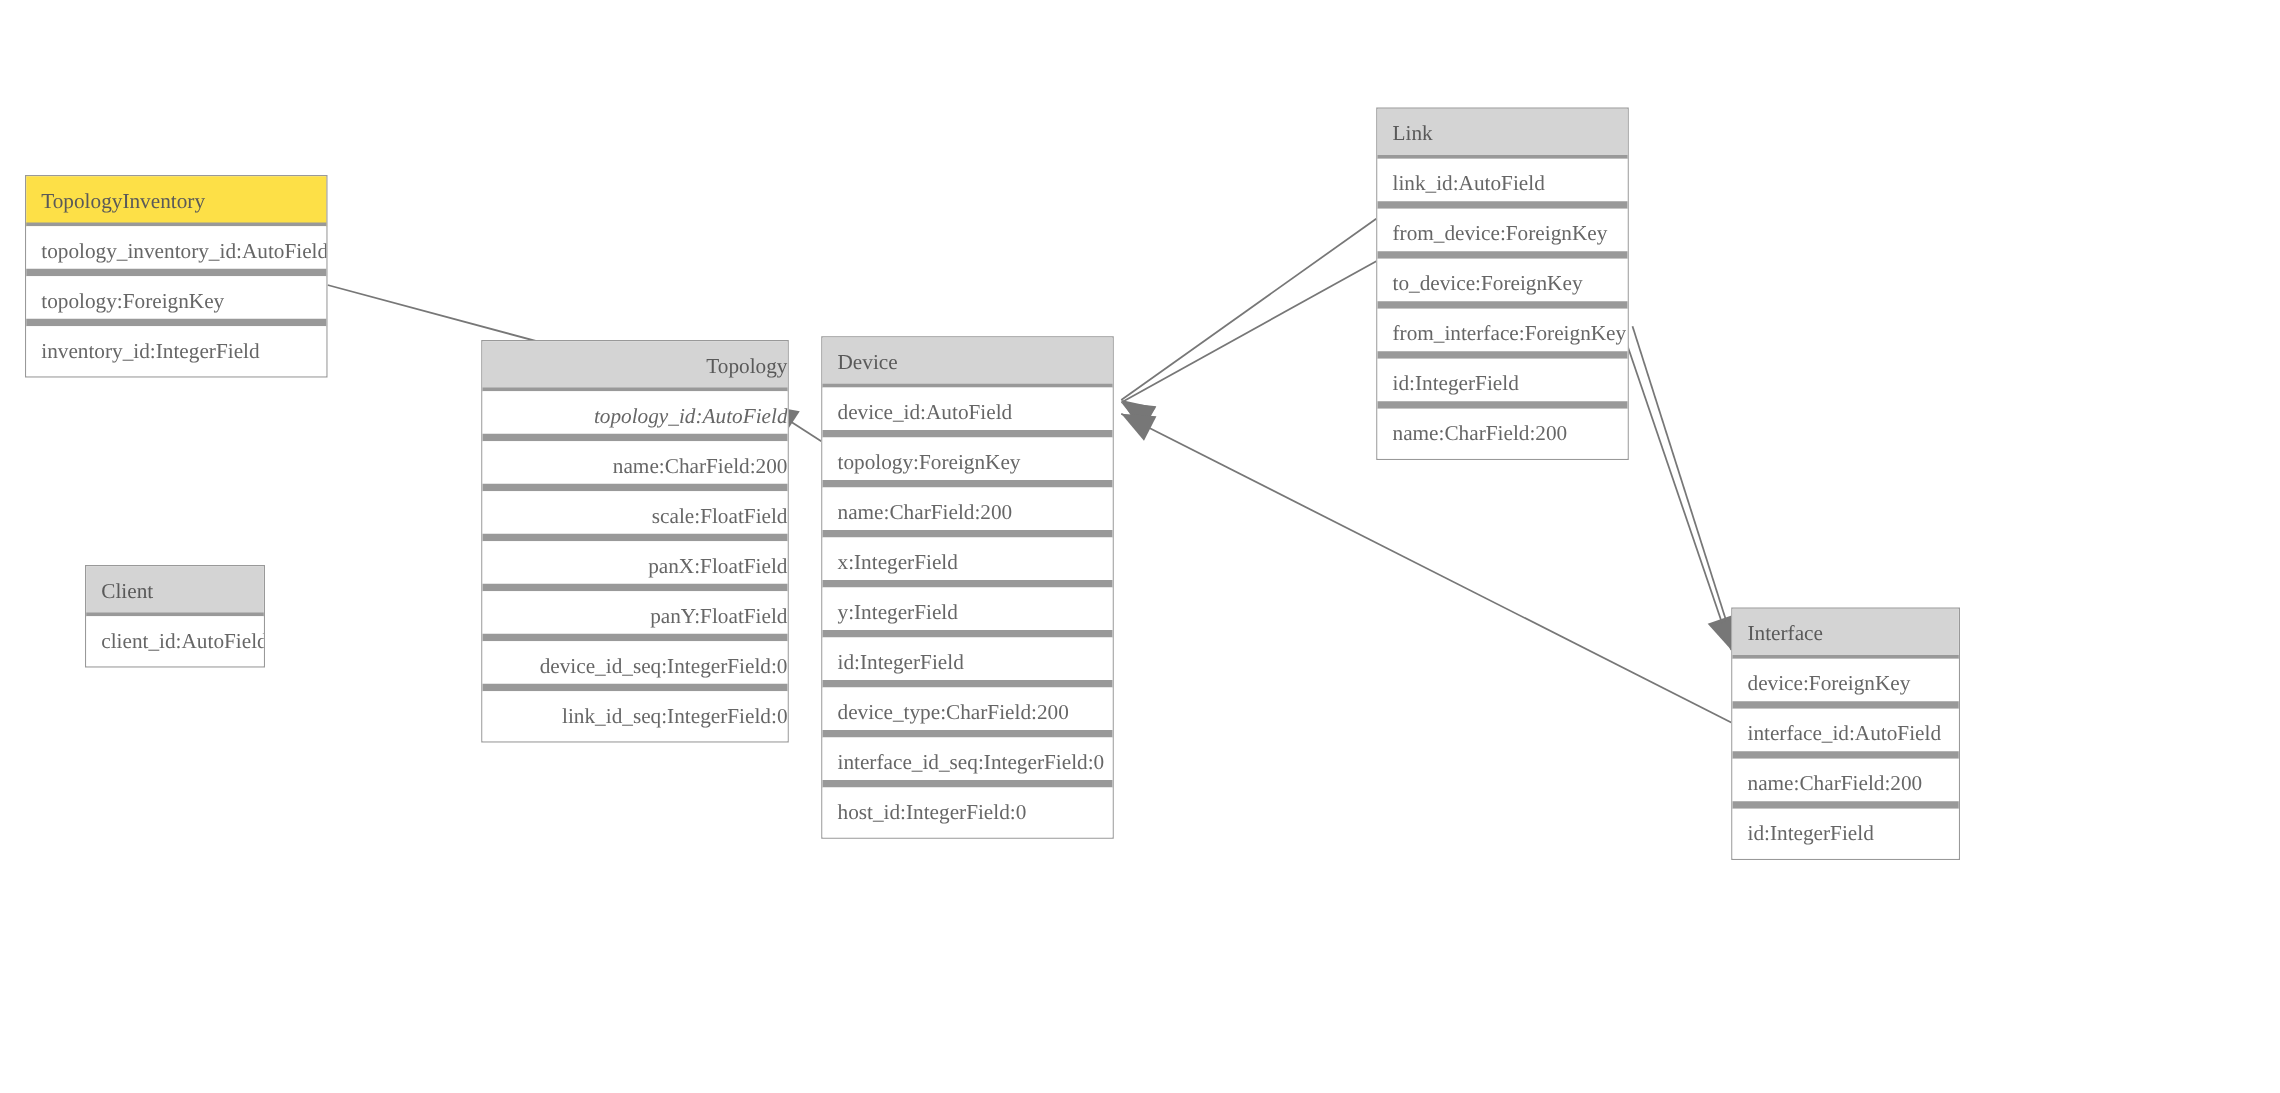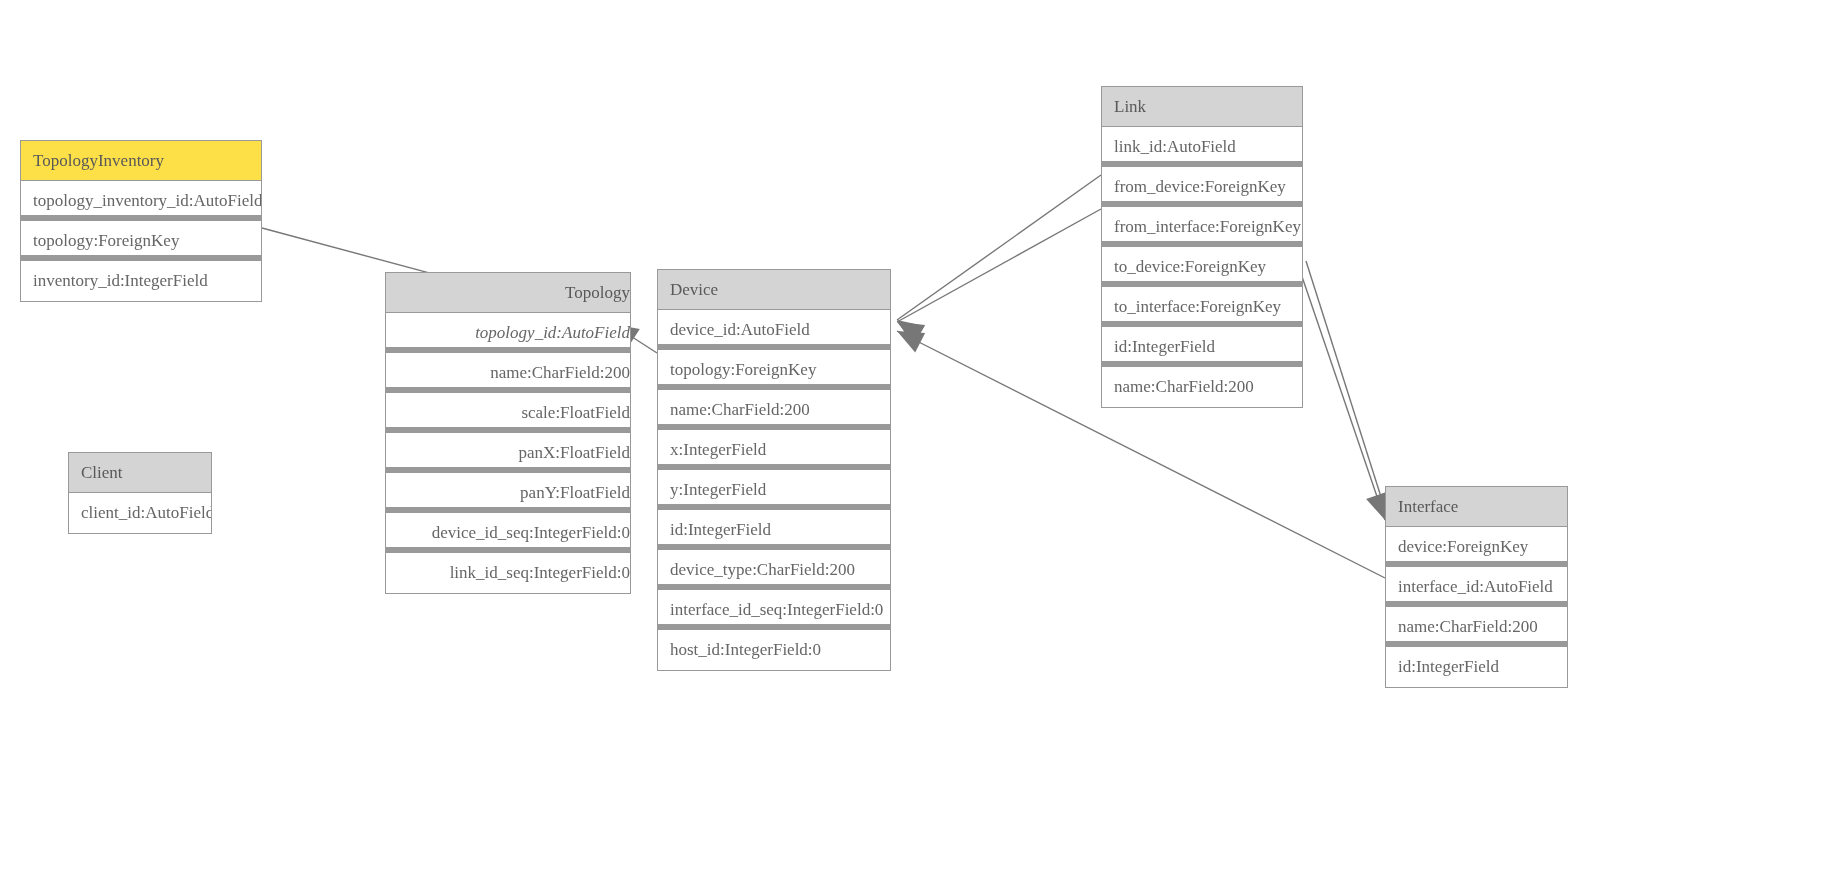--- a/index.html
+++ b/index.html
@@ -26,21 +26,21 @@
   }
   .entity {
     position: absolute;
     box-sizing: border-box;
     border: 1px solid #999999;
     background: #ffffff;
   }
   .entity-header {
     box-sizing: border-box;
     background: #d4d4d4;
-    border-bottom: 1px solid #737373;
+    border-bottom: 3px solid #737373;
     color: #595959;
     font-size: 17px;
     line-height: 39px;
     height: 40px;
     padding: 0 0 0 12px;
     white-space: nowrap;
     overflow: hidden;
   }
   .entity-row {
     box-sizing: border-box;
@@ -112,23 +112,22 @@
         <div class="entity-row" style="border-bottom-color: rgb(153, 153, 153);">y:IntegerField</div>
         <div class="entity-row" style="border-bottom-color: rgb(153, 153, 153);">id:IntegerField</div>
         <div class="entity-row" style="border-bottom-color: rgb(153, 153, 153);">device_type:CharField:200</div>
         <div class="entity-row" style="border-bottom-color: rgb(153, 153, 153);">interface_id_seq:IntegerField:0</div>
         <div class="entity-row" style="border-bottom-color: rgb(153, 153, 153);">host_id:IntegerField:0</div>
       </div>
       <div class="entity" style="left: 1101px; top: 86px; width: 202px; border-color: rgb(153, 153, 153);">
         <div class="entity-header" style="background: rgb(212, 212, 212); border-bottom-color: rgb(153, 153, 153);">Link</div>
         <div class="entity-row" style="border-bottom-color: rgb(153, 153, 153);">link_id:AutoField</div>
         <div class="entity-row" style="border-bottom-color: rgb(153, 153, 153);">from_device:ForeignKey</div>
+        <div class="entity-row" style="border-bottom-color: rgb(153, 153, 153);">to_device:ForeignKey</div>
         <div class="entity-row" style="border-bottom-color: rgb(153, 153, 153);">from_interface:ForeignKey</div>
-        <div class="entity-row" style="border-bottom-color: rgb(153, 153, 153);">to_device:ForeignKey</div>
-        <div class="entity-row" style="border-bottom-color: rgb(153, 153, 153);">to_interface:ForeignKey</div>
         <div class="entity-row" style="border-bottom-color: rgb(153, 153, 153);">id:IntegerField</div>
         <div class="entity-row" style="border-bottom-color: rgb(153, 153, 153);">name:CharField:200</div>
       </div>
       <div class="entity" style="left: 1385px; top: 486px; width: 183px; border-color: rgb(153, 153, 153);">
         <div class="entity-header" style="background: rgb(212, 212, 212); border-bottom-color: rgb(153, 153, 153);">Interface</div>
         <div class="entity-row" style="border-bottom-color: rgb(153, 153, 153);">device:ForeignKey</div>
         <div class="entity-row" style="border-bottom-color: rgb(153, 153, 153);">interface_id:AutoField</div>
         <div class="entity-row" style="border-bottom-color: rgb(153, 153, 153);">name:CharField:200</div>
         <div class="entity-row" style="border-bottom-color: rgb(153, 153, 153);">id:IntegerField</div>
       </div>

